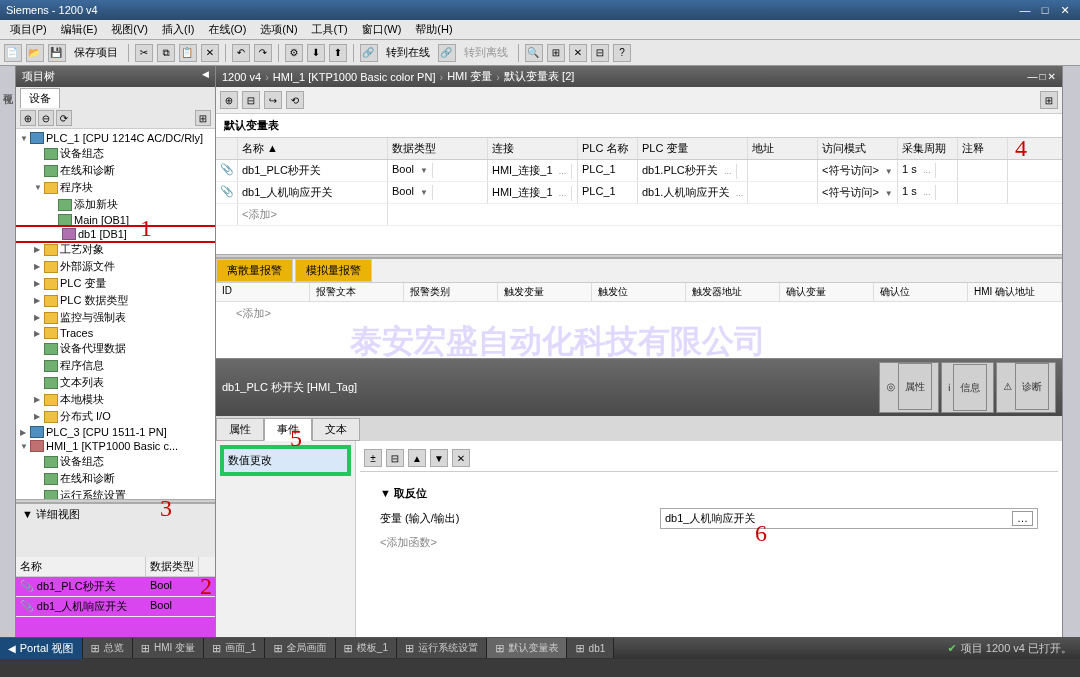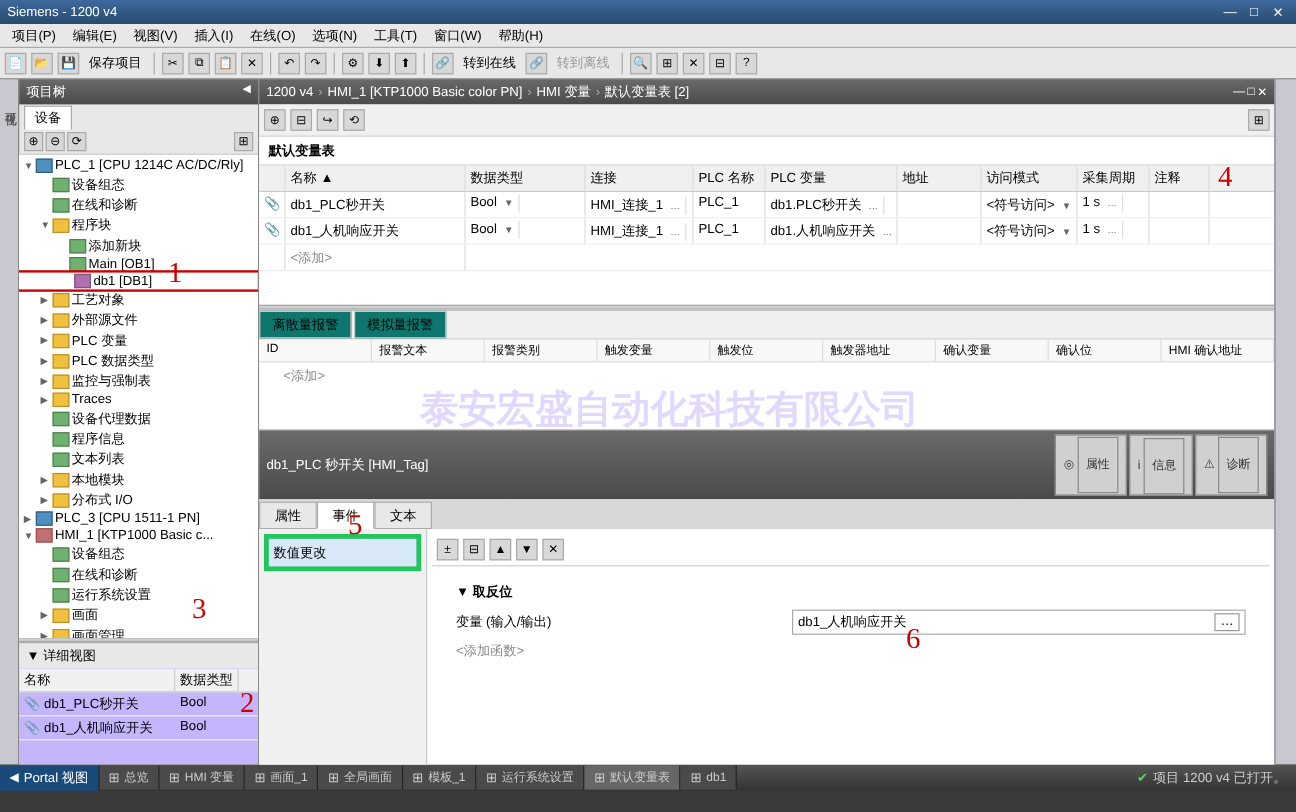--- a/index.html
+++ b/index.html
@@ -37,21 +37,21 @@
 .ico { width: 14px; height: 12px; margin-right: 2px; display: inline-block; }
 .ico.folder { background: #f0c040; border: 1px solid #c09020; }
 .ico.cpu { background: #5090c0; border: 1px solid #306080; }
 .ico.block { background: #70b070; border: 1px solid #508050; }
 .ico.db { background: #b070b0; border: 1px solid #805080; }
 .ico.hmi { background: #c07070; border: 1px solid #a05050; }
 
 .splitter-h { height: 4px; background: #d0d0d0; border-top: 1px solid #aaa; border-bottom: 1px solid #aaa; cursor: ns-resize; }
 
 .detail-hdr { background: #e8e8e8; padding: 3px 6px; border-top: 1px solid #aaa; }
-.detail-grid { background: #c4b5fd; height: 80px; overflow: hidden; }
+.detail-grid { background: #d946ef; height: 80px; overflow: hidden; margin-top: 32px; }
 .dg-hdr { display: flex; background: #f0f0f0; border-bottom: 1px solid #ccc; }
 .dg-hdr span { padding: 2px 4px; border-right: 1px solid #ccc; }
 .dg-row { display: flex; padding: 2px 4px; border-bottom: 1px solid #eee; }
 .dg-row span:first-child { width: 130px; }
 
 .main { flex: 1; display: flex; flex-direction: column; background: #ddd; }
 .breadcrumb { background: linear-gradient(#6a6a6a,#4a4a4a); color: #fff; padding: 3px 6px; display: flex; align-items: center; }
 .bc-sep { margin: 0 4px; color: #aaa; }
 .bc-ctrl { margin-left: auto; display: flex; gap: 2px; }
 .bc-ctrl span { cursor: pointer; font-size: 10px; }
@@ -62,21 +62,21 @@
 .tt-title { padding: 4px 8px; font-weight: bold; border-bottom: 1px solid #ccc; }
 .tt-hdr { display: flex; background: #f0f0f0; border-bottom: 1px solid #ccc; }
 .tt-hdr span, .tt-row span { padding: 3px 4px; border-right: 1px solid #ddd; overflow: hidden; white-space: nowrap; }
 .c-name { width: 150px; } .c-type { width: 100px; } .c-conn { width: 90px; } .c-plcn { width: 60px; } .c-plct { width: 110px; } .c-addr { width: 70px; } .c-mode { width: 80px; } .c-cycle { width: 60px; } .c-cmt { width: 50px; }
 .tt-row { display: flex; border-bottom: 1px solid #eee; background: #fff; }
 .tt-row.add { color: #888; }
 .dd { color: #666; font-size: 8px; margin-left: 2px; }
 
 .alarms { background: #fff; flex: 0 0 100px; border-top: 1px solid #aaa; }
 .al-tabs { display: flex; background: #f0f0f0; border-bottom: 1px solid #ccc; }
-.al-tab { padding: 3px 10px; border: 1px solid #ccc; background: #0f766e; margin-right: 2px; cursor: pointer; }
+.al-tab { padding: 3px 10px; border: 1px solid #ccc; background: #eab308; margin-right: 2px; cursor: pointer; }
 .al-hdr { display: flex; background: #f8f8f8; border-bottom: 1px solid #ddd; }
 .al-hdr span { padding: 2px 6px; border-right: 1px solid #ddd; font-size: 10px; }
 
 .watermark { position: absolute; top: 320px; left: 350px; font-size: 32px; color: #c4b5fd; opacity: 0.5; pointer-events: none; font-weight: bold; }
 
 .props { flex: 1; background: #e8e8e8; border-top: 1px solid #888; display: flex; flex-direction: column; }
 .props-hdr { background: linear-gradient(#6a6a6a,#4a4a4a); color: #fff; padding: 3px 6px; display: flex; align-items: center; }
 .props-tabs-r { margin-left: auto; display: flex; gap: 2px; }
 .props-tabs-r span { background: #d0d0d0; color: #333; padding: 17px 6px; border: 1px solid #888; cursor: pointer; font-size: 10px; }
 .props-tabs { display: flex; background: #d8d8d8; padding-top: 2px; }

